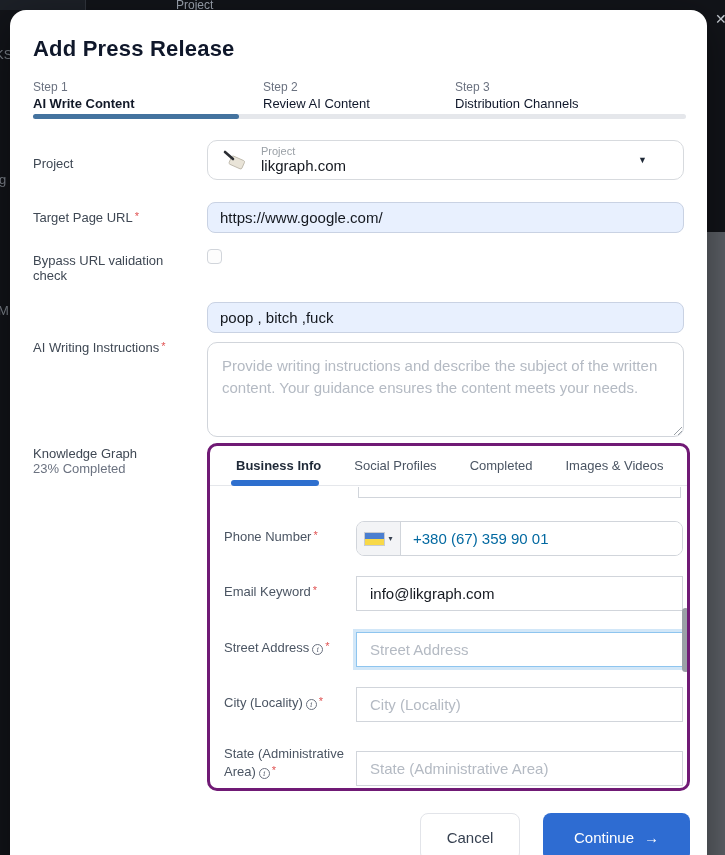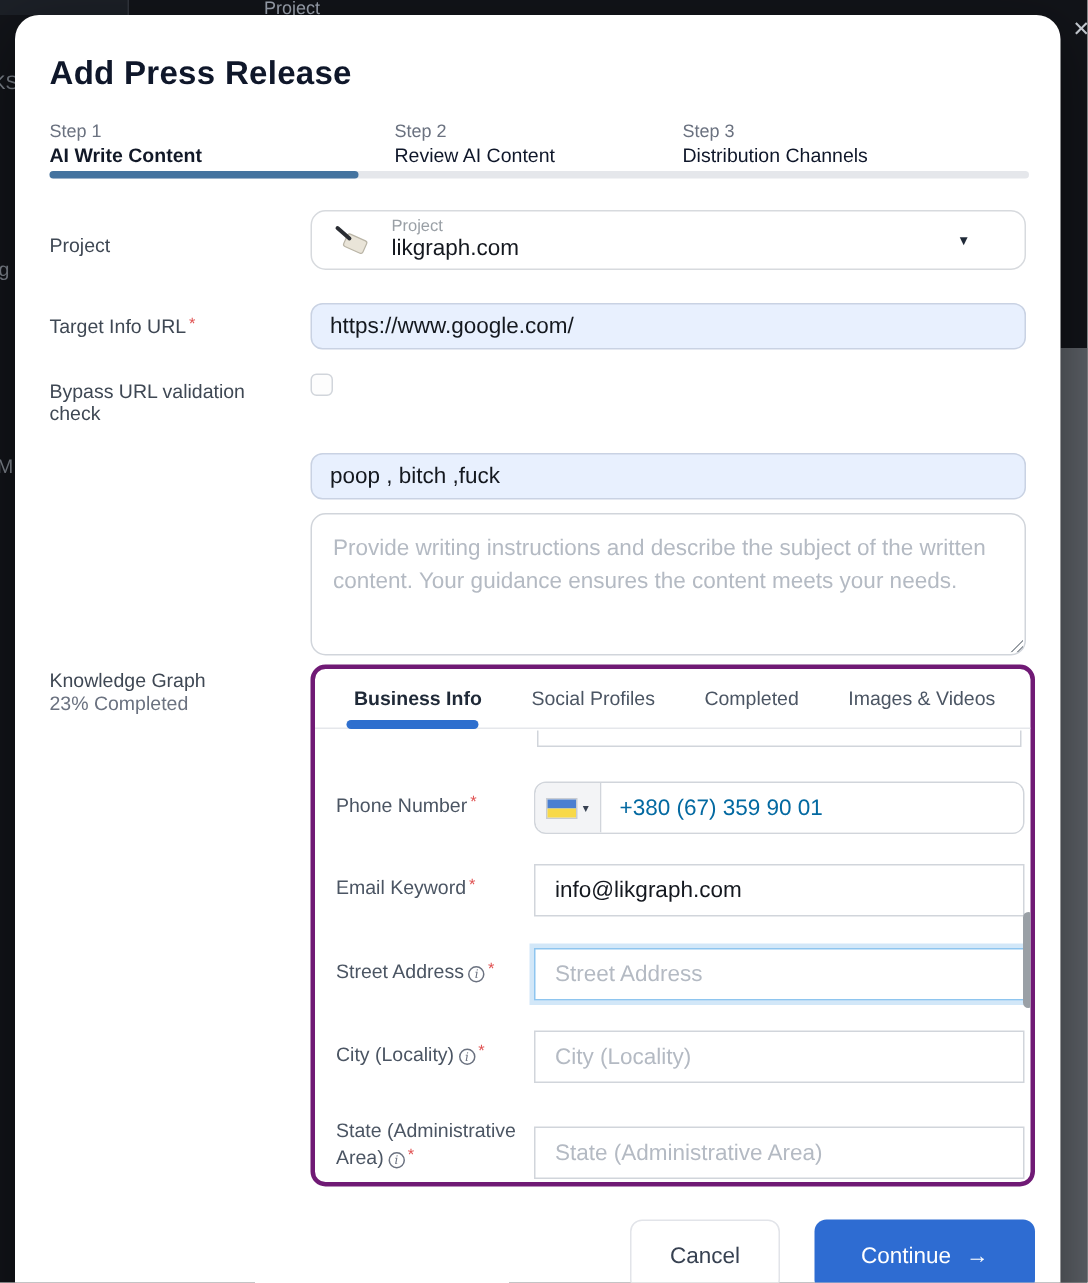--- a/index.html
+++ b/index.html
@@ -163,31 +163,34 @@
       <path d="M3 4 L11 11" stroke="#2a2d33" stroke-width="2.6" stroke-linecap="round"></path>
     </svg>
     <span class="ps-texts">
       <span class="ps-small">Project</span>
       <span class="ps-value">likgraph.com</span>
     </span>
     <span class="ps-chevron">▼</span>
   </div>
 
   <div class="f-label" style="top:200px;">
-    <span>Target Info URL</span><span class="req">*</span>
+    <span>Target Page URL</span><span class="req">*</span>
   </div>
   <input class="t-input url" type="text" value="https://www.google.com/" style="">
 
   <div class="f-label" style="top:243px; width:140px;">
     <span>Bypass URL validation check</span>
   </div>
   <input class="bypass-box" type="checkbox" style="">
 
   <input class="t-input kw" type="text" value="poop , bitch ,fuck" style="">
 
+  <div class="f-label" style="top:330px;">
+    <span>AI Writing Instructions</span><span class="req">*</span>
+  </div>
   <textarea class="instr-area" placeholder="Provide writing instructions and describe the subject of the written content. Your guidance ensures the content meets your needs." style=""></textarea>
   <div class="resize-grip"></div>
 
   <div class="f-label" style="top:436px;">
     <span>Knowledge Graph</span><br>
     <span style="color:#6b7280;">23% Completed</span>
   </div>
 
   <div class="kg-card">
     <div class="kg-tabs">

